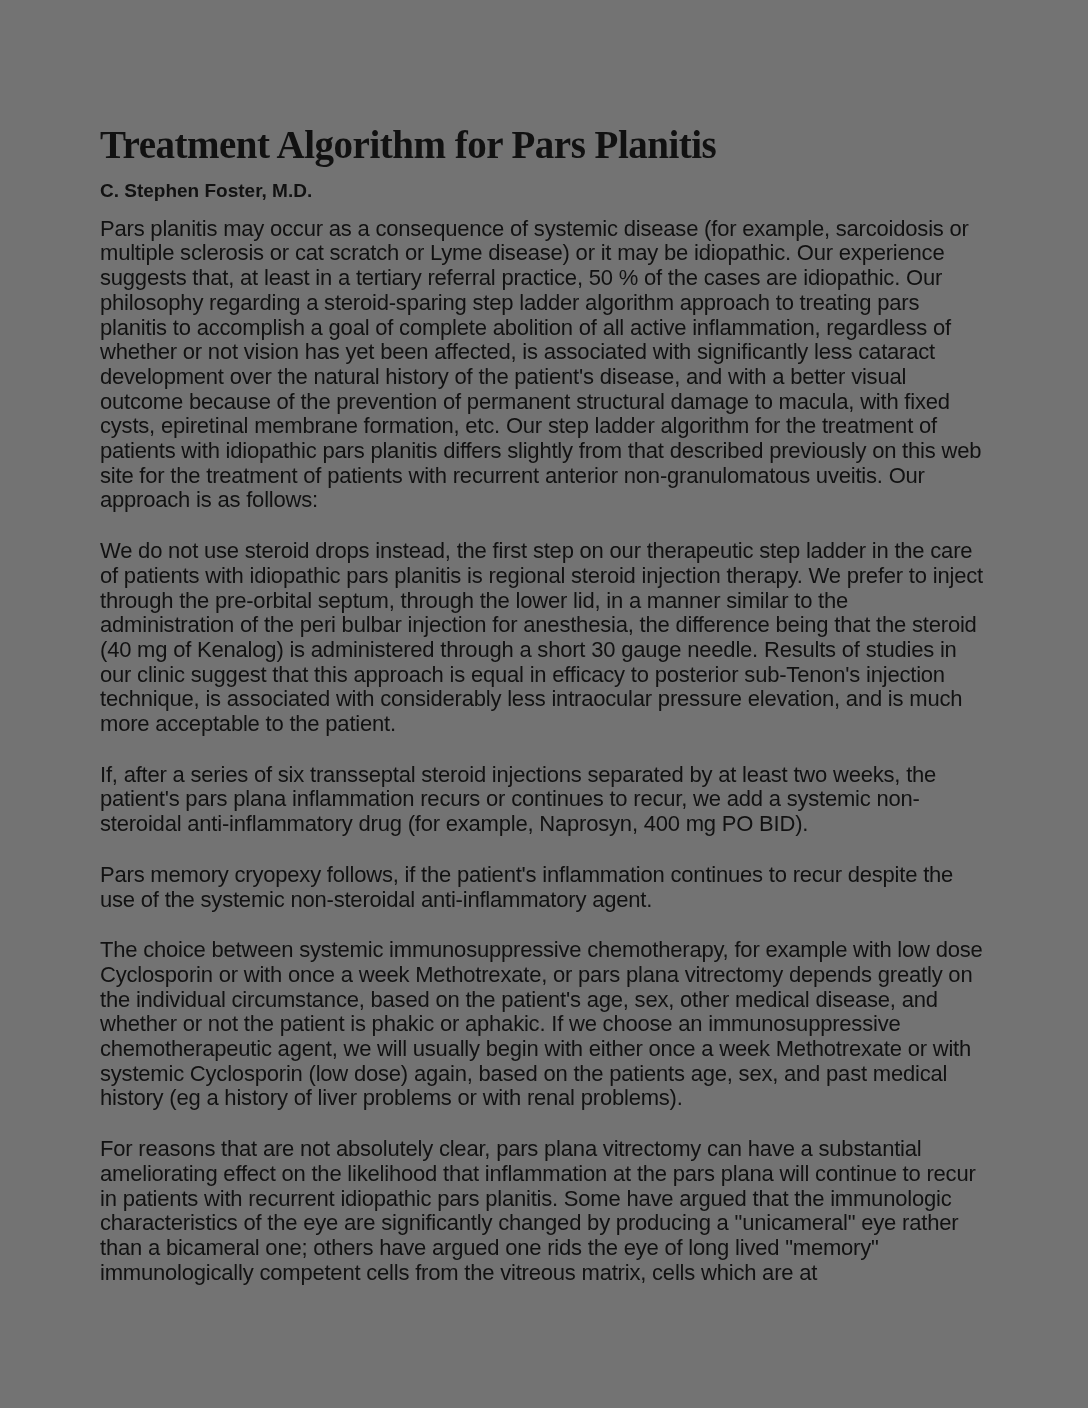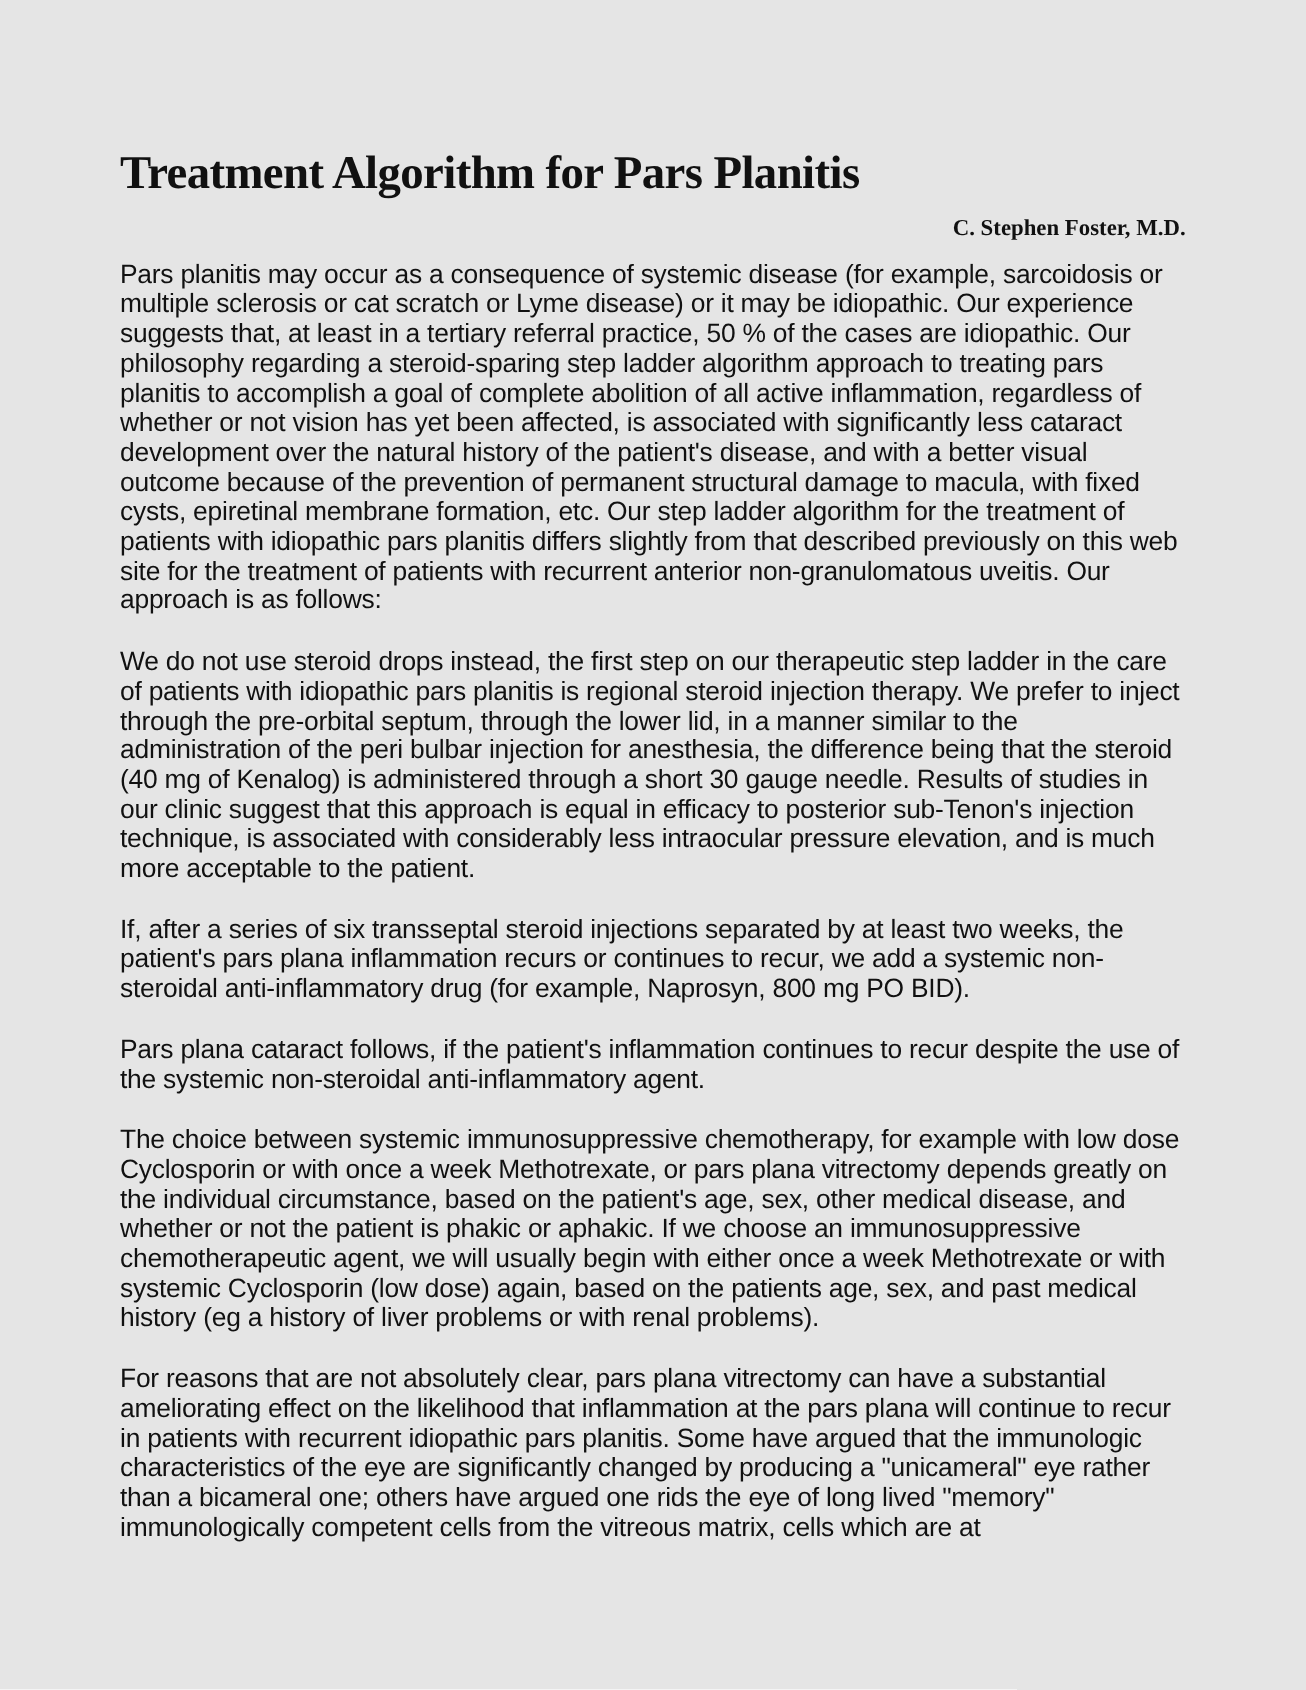--- a/index.html
+++ b/index.html
@@ -4,66 +4,65 @@
 <style>
   html, body {
     margin: 0;
     padding: 0;
     background: #ffffff;
   }
   .page {
     position: relative;
     width: 1088px;
     height: 1408px;
-    background: #e5e5e5;
+    background: #737373;
     overflow: hidden;
     box-sizing: border-box;
   }
   .content {
     position: absolute;
     left: 100px;
     top: 124px;
     width: 888px;
     color: #1a1a1a;
   }
   h1.doc-title {
     font-family: "Liberation Serif", "DejaVu Serif", serif;
     font-weight: bold;
     font-size: 39px;
     line-height: 1.1;
     letter-spacing: -0.5px;
     margin: 0 0 13px 0;
     color: #111111;
   }
   .author {
-    font-family: Liberation Serif, serif;
+    font-family: Liberation Sans, sans-serif;
     font-weight: bold;
     font-size: 19px;
     line-height: 1.2;
     margin: 0 0 14px 0;
     color: #111111;
-    text-align: right;
   }
   p.body-para {
     font-family: "Liberation Sans", "DejaVu Sans", sans-serif;
     font-size: 22px;
     line-height: 24.7px;
     letter-spacing: -0.2px;
     margin: 0 0 26px 0;
     color: #111111;
     text-align: left;
   }
 </style>
 </head>
 <body>
 
 <div class="page">
   <div class="content">
     <h1 class="doc-title">Treatment Algorithm for Pars Planitis</h1>
     <div class="author">C. Stephen Foster, M.D.</div>
     <p class="body-para">Pars planitis may occur as a consequence of systemic disease (for example, sarcoidosis or multiple sclerosis or cat scratch or Lyme disease) or it may be idiopathic. Our experience suggests that, at least in a tertiary referral practice, 50 % of the cases are idiopathic. Our philosophy regarding a steroid-sparing step ladder algorithm approach to treating pars planitis to accomplish a goal of complete abolition of all active inflammation, regardless of whether or not vision has yet been affected, is associated with significantly less cataract development over the natural history of the patient's disease, and with a better visual outcome because of the prevention of permanent structural damage to macula, with fixed cysts, epiretinal membrane formation, etc. Our step ladder algorithm for the treatment of patients with idiopathic pars planitis differs slightly from that described previously on this web site for the treatment of patients with recurrent anterior non-granulomatous uveitis. Our approach is as follows:</p>
     <p class="body-para">We do not use steroid drops instead, the first step on our therapeutic step ladder in the care of patients with idiopathic pars planitis is regional steroid injection therapy. We prefer to inject through the pre-orbital septum, through the lower lid, in a manner similar to the administration of the peri bulbar injection for anesthesia, the difference being that the steroid (40 mg of Kenalog) is administered through a short 30 gauge needle. Results of studies in our clinic suggest that this approach is equal in efficacy to posterior sub-Tenon's injection technique, is associated with considerably less intraocular pressure elevation, and is much more acceptable to the patient.</p>
-    <p class="body-para">If, after a series of six transseptal steroid injections separated by at least two weeks, the patient's pars plana inflammation recurs or continues to recur, we add a systemic non-steroidal anti-inflammatory drug (for example, Naprosyn, 800 mg PO BID).</p>
-    <p class="body-para">Pars plana cataract follows, if the patient's inflammation continues to recur despite the use of the systemic non-steroidal anti-inflammatory agent.</p>
+    <p class="body-para">If, after a series of six transseptal steroid injections separated by at least two weeks, the patient's pars plana inflammation recurs or continues to recur, we add a systemic non-steroidal anti-inflammatory drug (for example, Naprosyn, 400 mg PO BID).</p>
+    <p class="body-para">Pars memory cryopexy follows, if the patient's inflammation continues to recur despite the use of the systemic non-steroidal anti-inflammatory agent.</p>
     <p class="body-para">The choice between systemic immunosuppressive chemotherapy, for example with low dose Cyclosporin or with once a week Methotrexate, or pars plana vitrectomy depends greatly on the individual circumstance, based on the patient's age, sex, other medical disease, and whether or not the patient is phakic or aphakic. If we choose an immunosuppressive chemotherapeutic agent, we will usually begin with either once a week Methotrexate or with systemic Cyclosporin (low dose) again, based on the patients age, sex, and past medical history (eg a history of liver problems or with renal problems).</p>
     <p class="body-para">For reasons that are not absolutely clear, pars plana vitrectomy can have a substantial ameliorating effect on the likelihood that inflammation at the pars plana will continue to recur in patients with recurrent idiopathic pars planitis. Some have argued that the immunologic characteristics of the eye are significantly changed by producing a "unicameral" eye rather than a bicameral one; others have argued one rids the eye of long lived "memory" immunologically competent cells from the vitreous matrix, cells which are at</p>
   </div>
 </div>
 
 </body></html>

